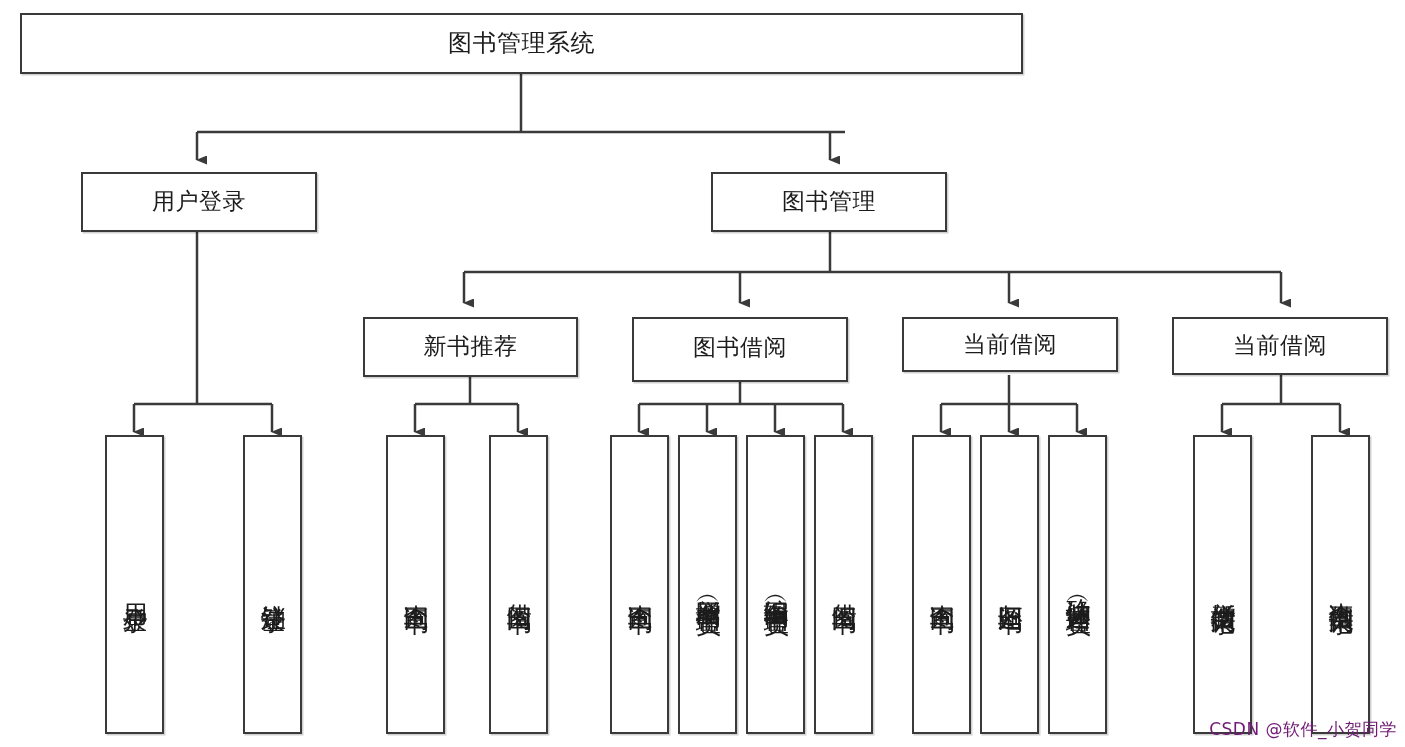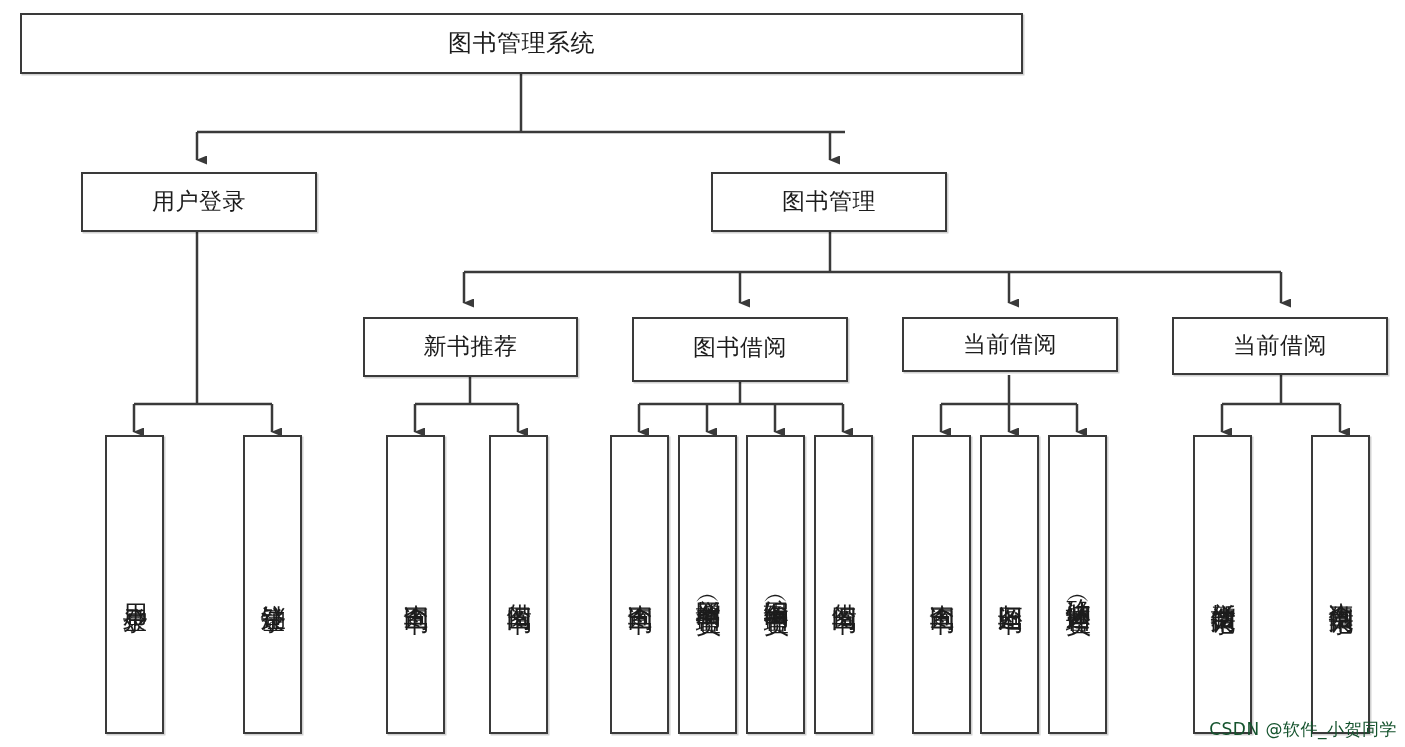--- a/index.html
+++ b/index.html
@@ -61,21 +61,21 @@
     font-size: 25px;
     line-height: 1.05;
     letter-spacing: 2px;
     max-height: 276px;
   }
   .watermark {
     position: absolute;
     right: 8px;
     bottom: 6px;
     font-size: 17px;
-    color: #14532d;
+    color: #701a75;
     letter-spacing: 0.5px;
     white-space: nowrap;
     user-select: none;
   }
 </style>
 </head>
 <body>
 
 <div id="diagram-root">
 

